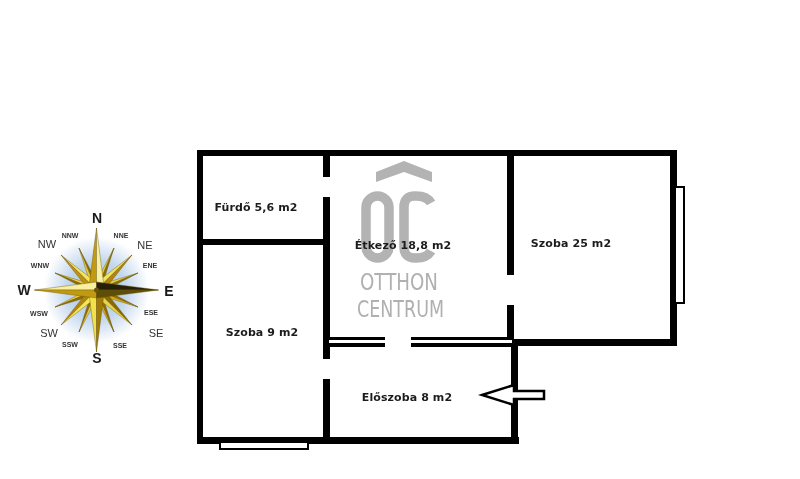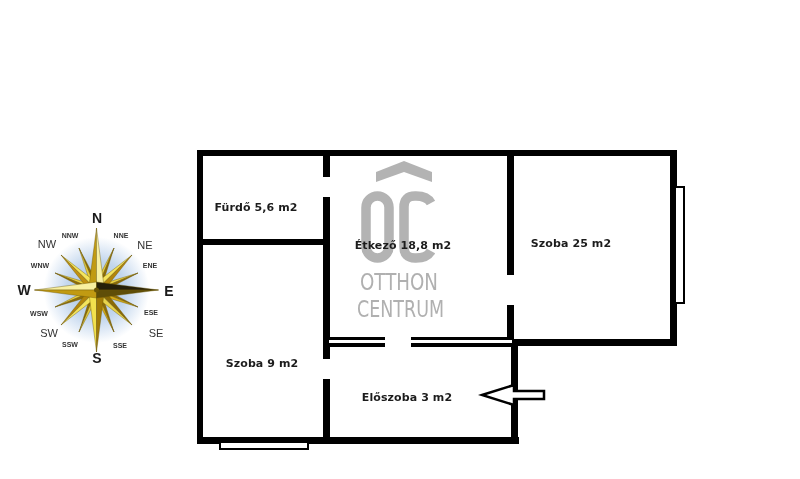--- a/index.html
+++ b/index.html
@@ -25,21 +25,21 @@
   .w-eloszoba-top-a{left:329px;top:337px;width:56px;height:10px;}
   .w-eloszoba-top-b{left:411px;top:337px;width:101px;height:10px;}
   .win-szoba9{left:219px;top:441px;width:90px;height:9px;}
   .win-szoba25{left:674px;top:186px;width:11px;height:118px;}
   
   .room-label{position:absolute;transform:translate(-50%,-50%);font-weight:bold;font-size:11px;
               color:#1c1c1c;white-space:nowrap;letter-spacing:0.1px;}
   .rl-furdo{left:256px;top:207px;}
   .rl-etkezo{left:403px;top:245px;}
   .rl-szoba25{left:571px;top:243px;text-align:center;}
-  .rl-szoba9{left:262px;top:363px;}
+  .rl-szoba9{left:262px;top:332px;}
   .rl-eloszoba{left:407px;top:397px;}
   
   .logo-svg{position:absolute;left:352px;top:155px;width:100px;height:170px;}
   
   .compass-svg{position:absolute;left:25px;top:222px;width:146px;height:136px;}
   .cl{position:absolute;transform:translate(-50%,-50%);font-family:"Liberation Sans",sans-serif;
       color:#2a2a2a;white-space:nowrap;}
   .cl-card{font-size:14px;font-weight:bold;color:#1a1a1a;}
   .cl-inter{font-size:11px;font-weight:normal;color:#333;}
   .cl-minor{font-size:7px;font-weight:bold;color:#333;}
@@ -152,19 +152,19 @@
   <div class="wall-double w-eloszoba-top-a"></div>
   <div class="wall-double w-eloszoba-top-b"></div>
 
   <div class="win win-szoba9"></div>
   <div class="win win-szoba25"></div>
 
   <div class="room-label rl-furdo">Fürdő 5,6 m2</div>
   <div class="room-label rl-etkezo">Étkező 18,8 m2</div>
   <div class="room-label rl-szoba25">Szoba 25 m2</div>
   <div class="room-label rl-szoba9">Szoba 9 m2</div>
-  <div class="room-label rl-eloszoba">Előszoba 3 m2</div>
+  <div class="room-label rl-eloszoba">Előszoba 8 m2</div>
 
   <svg class="arrow-svg" viewBox="478 380 70 28" xmlns="http://www.w3.org/2000/svg">
     <polygon points="482,395 514,385 514,391 544,391 544,399 514,399 514,405" fill="#ffffff" stroke="#000000" stroke-width="2.5" stroke-linejoin="miter"></polygon>
   </svg>
 
 </div>
 
 </body></html>

